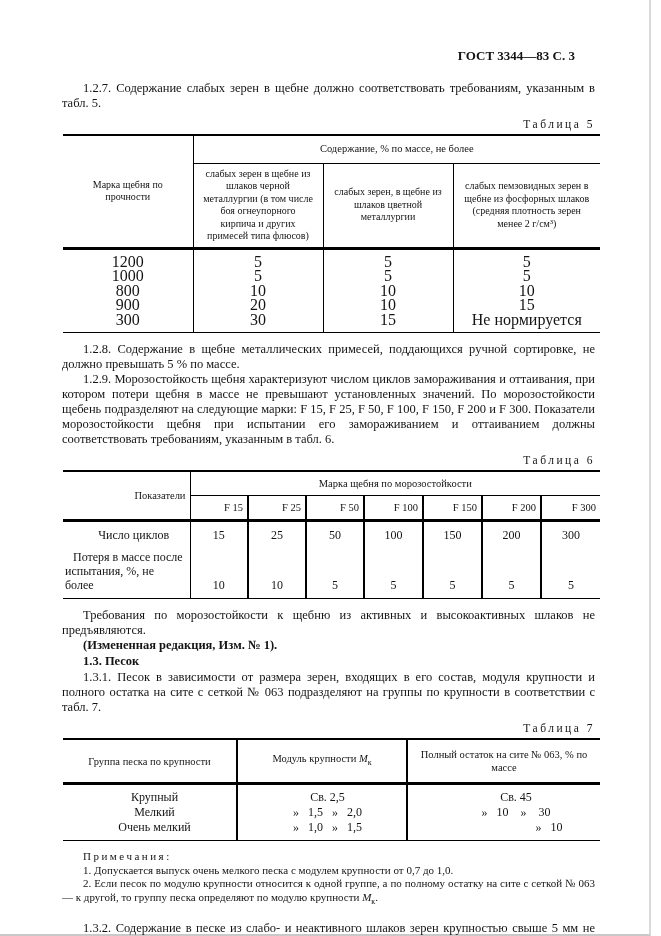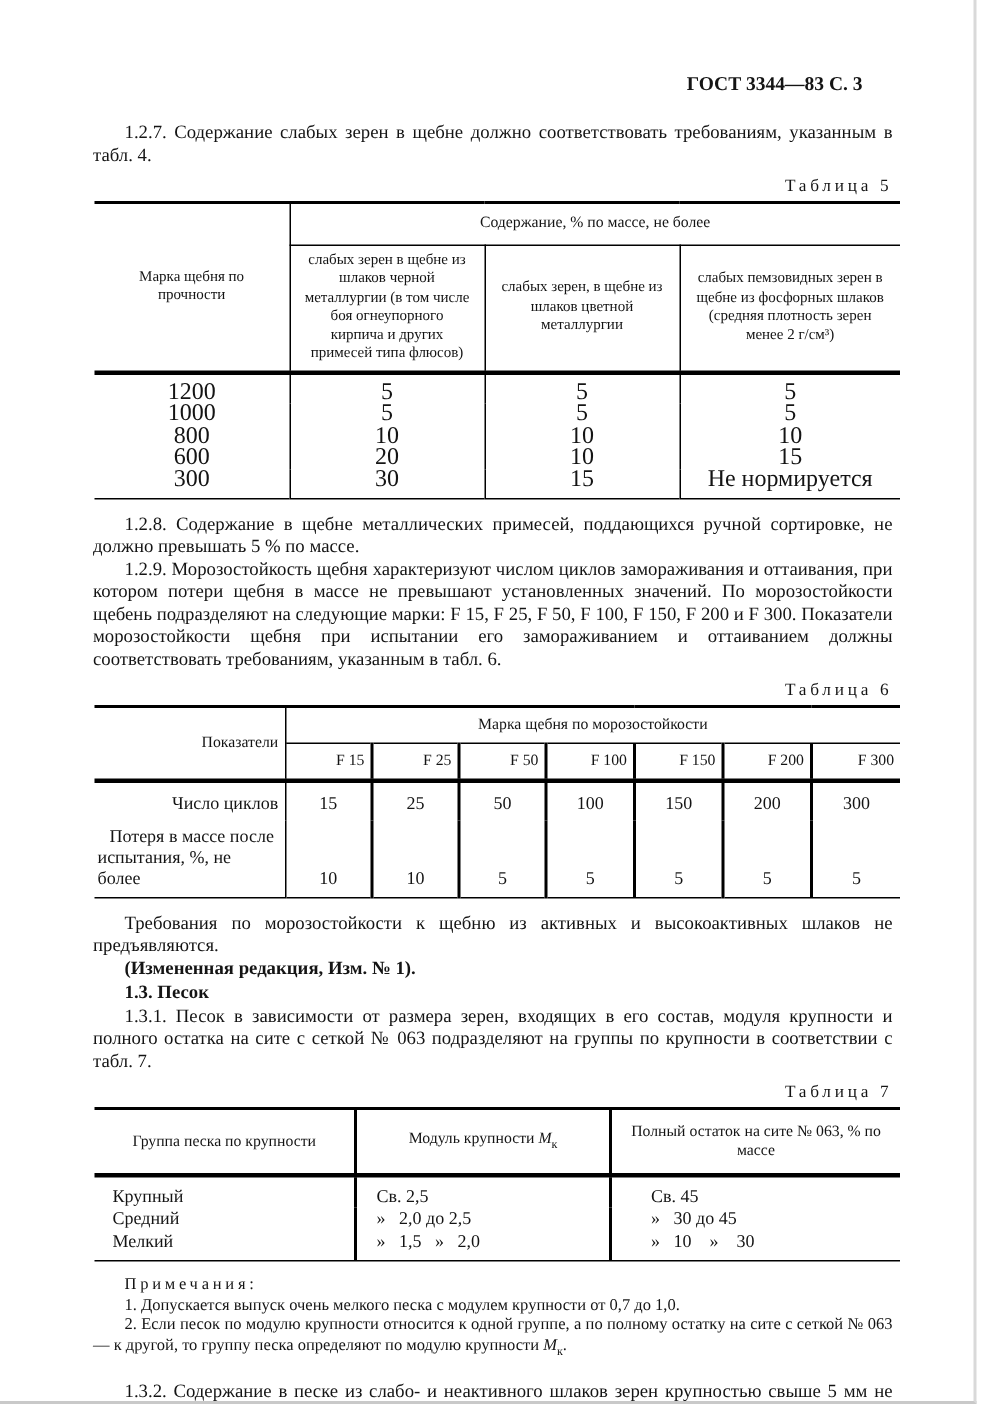--- a/index.html
+++ b/index.html
@@ -57,28 +57,28 @@
   .tbl5 th { font-size: 10px; line-height: 12.5px; text-align: center; padding: 4px 8px; }
   .tbl5 th.group { font-size: 10.5px; padding: 7px 4px; }
   .tbl5 td { font-size: 16px; line-height: 14.5px; text-align: center; padding: 0 4px; }
   .tbl5 tbody tr:first-child td { padding-top: 5px; }
   .tbl5 tbody tr:last-child td  { padding-bottom: 5px; }
   
   .tbl6 th { font-size: 10.5px; text-align: right; padding: 6px 4px; }
   .tbl6 .fcell { border-right-width: 2px; }
   .tbl6 tr > *:last-child { border-right: none; }
   .tbl6 td { font-size: 12px; line-height: 14px; text-align: center; padding: 3px 4px; }
-  .tbl6 td.rowlabel { text-align: right; padding-left: 11px; text-indent: 8px; }
+  .tbl6 td.rowlabel { text-align: center; padding-left: 11px; text-indent: 8px; }
   .tbl6 tbody tr:first-child td { padding-top: 6px; padding-bottom: 5px; }
   .tbl6 tbody tr:last-child td { vertical-align: bottom; padding-bottom: 6px; }
   .tbl6 td.rowlabel2 { text-align: left; padding-left: 2px; text-indent: 8px; }
   
   .tbl7 th, .tbl7 td { border-right-width: 2px; }
   .tbl7 th { font-size: 10.5px; line-height: 13px; text-align: center; padding: 8px 10px; }
-  .tbl7 td { font-size: 12px; line-height: 15px; text-align: left; white-space: pre; padding: 0 2px; }
+  .tbl7 td { font-size: 12px; line-height: 15px; text-align: center; white-space: pre; padding: 0 2px; }
   .tbl7 td.c1 { padding-left: 12px; }
   .tbl7 td.c2 { padding-left: 13px; }
   .tbl7 td.c3 { padding-left: 26px; }
   .tbl7 td.c3-deep { padding-left: 92px; }
   .tbl7 tbody tr:first-child td { padding-top: 5px; }
   .tbl7 tbody tr:last-child td { padding-bottom: 5px; }
   sub { font-size: 8px; }
   i.msym { font-style: italic; }
   
   .notes { margin-top: 7px; }
@@ -92,21 +92,21 @@
   .p-132 { margin-top: 13px; }
   .mb2 { margin-bottom: 1px; }
 </style>
 </head>
 <body>
 
 <div class="page">
 
   <div class="doc-header">ГОСТ 3344—83 С. 3</div>
 
-  <p class="body-text">1.2.7. Содержание слабых зерен в щебне должно соответствовать требованиям, указанным в табл. 4.</p>
+  <p class="body-text">1.2.7. Содержание слабых зерен в щебне должно соответствовать требованиям, указанным в табл. 5.</p>
 
   <div class="tbl-label">Таблица 5</div>
 
   <table class="tbl tbl5">
     <colgroup>
       <col style="width:130px">
         <col style="width:130px">
         <col style="width:130px">
         <col style="width:147px">
     </colgroup>
@@ -134,21 +134,21 @@
         <td>5</td>
         <td>5</td>
       </tr>
       <tr>
         <td>800</td>
         <td>10</td>
         <td>10</td>
         <td>10</td>
       </tr>
       <tr>
-        <td>600</td>
+        <td>900</td>
         <td>20</td>
         <td>10</td>
         <td>15</td>
       </tr>
       <tr>
         <td>300</td>
         <td>30</td>
         <td>15</td>
         <td>Не нормируется</td>
       </tr>
@@ -230,28 +230,28 @@
         <th>Полный остаток на сите № 063, % по массе</th>
       </tr>
     </thead>
     <tbody>
       <tr>
         <td class="c1">Крупный</td>
         <td class="c2">Св. 2,5</td>
         <td class="c3">Св. 45</td>
       </tr>
       <tr>
-        <td class="c1">Средний</td>
-        <td class="c2">»   2,0 до 2,5</td>
-        <td class="c3">»   30 до 45</td>
-      </tr>
-      <tr>
         <td class="c1">Мелкий</td>
         <td class="c2">»   1,5   »   2,0</td>
         <td class="c3">»   10    »    30</td>
+      </tr>
+      <tr>
+        <td class="c1">Очень мелкий</td>
+        <td class="c2">»   1,0   »   1,5</td>
+        <td class="c3-deep">»   10</td>
       </tr>
     </tbody>
   </table>
 
   <div class="notes">
     <p class="notes-title">Примечания:</p>
     <p>1. Допускается выпуск очень мелкого песка с модулем крупности от 0,7 до 1,0.</p>
     <p><span>2. Если песок по модулю крупности относится к одной группе, а по полному остатку на сите с сеткой № 063 — к другой, то группу песка определяют по модулю крупности </span><i class="msym">М</i><sub>к</sub><span>.</span></p>
   </div>
 

